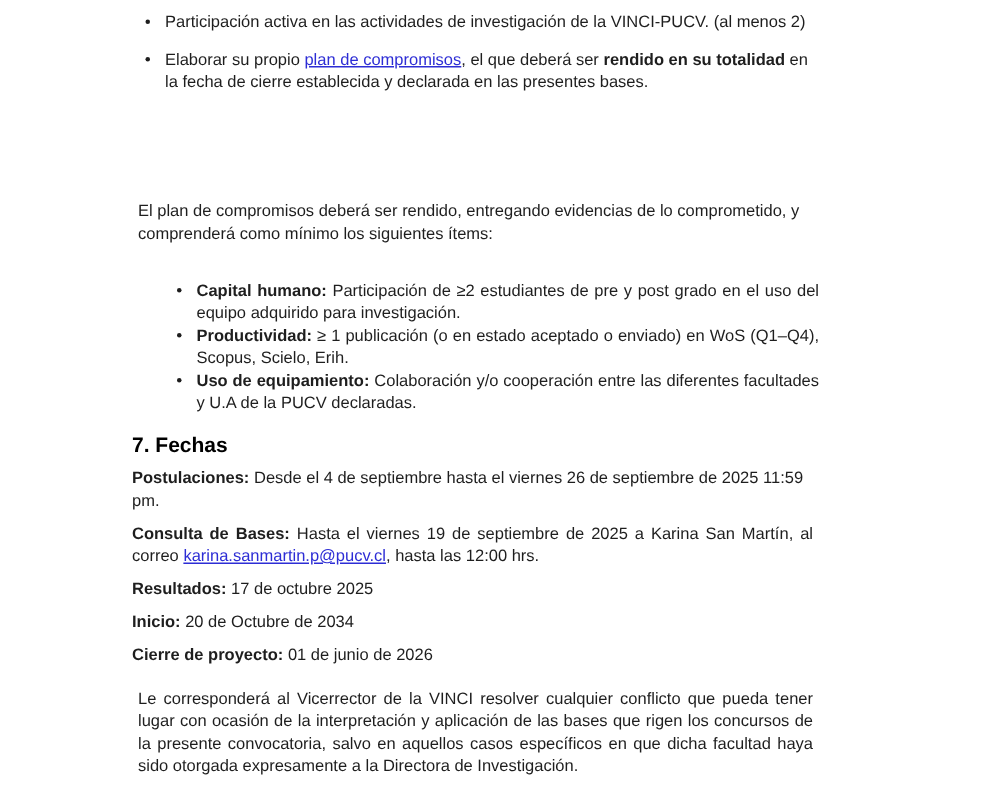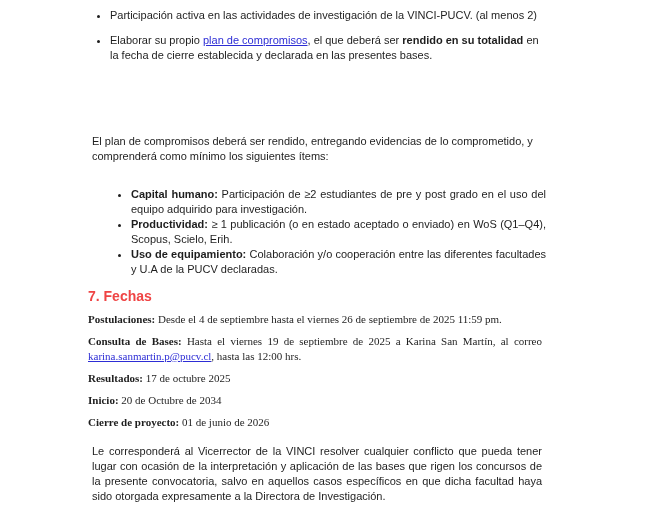--- a/index.html
+++ b/index.html
@@ -35,26 +35,25 @@
     margin-top: 23px;
   }
   ul.items-bullets li { margin: 0; }
   .gap-large { height: 67px; }
   .para { margin: 4px; }
   .justify { text-align: justify; }
   h2.section-heading {
     font-size: 14px;
     line-height: 18px;
     font-weight: bold;
-    color: #ef4444;
+    color: #000000;
     margin: 10px 0 0 0;
   }
   .entries p {
     margin: 7px 4px 0 0;
-    font-family: Liberation Serif, serif;
   }
   .closing {
     margin-top: 14px;
     text-align: justify;
   }
   .b { font-weight: bold; }
   a.doc-link {
     color: #2d2dd5;
     text-decoration: underline;
     cursor: pointer;

